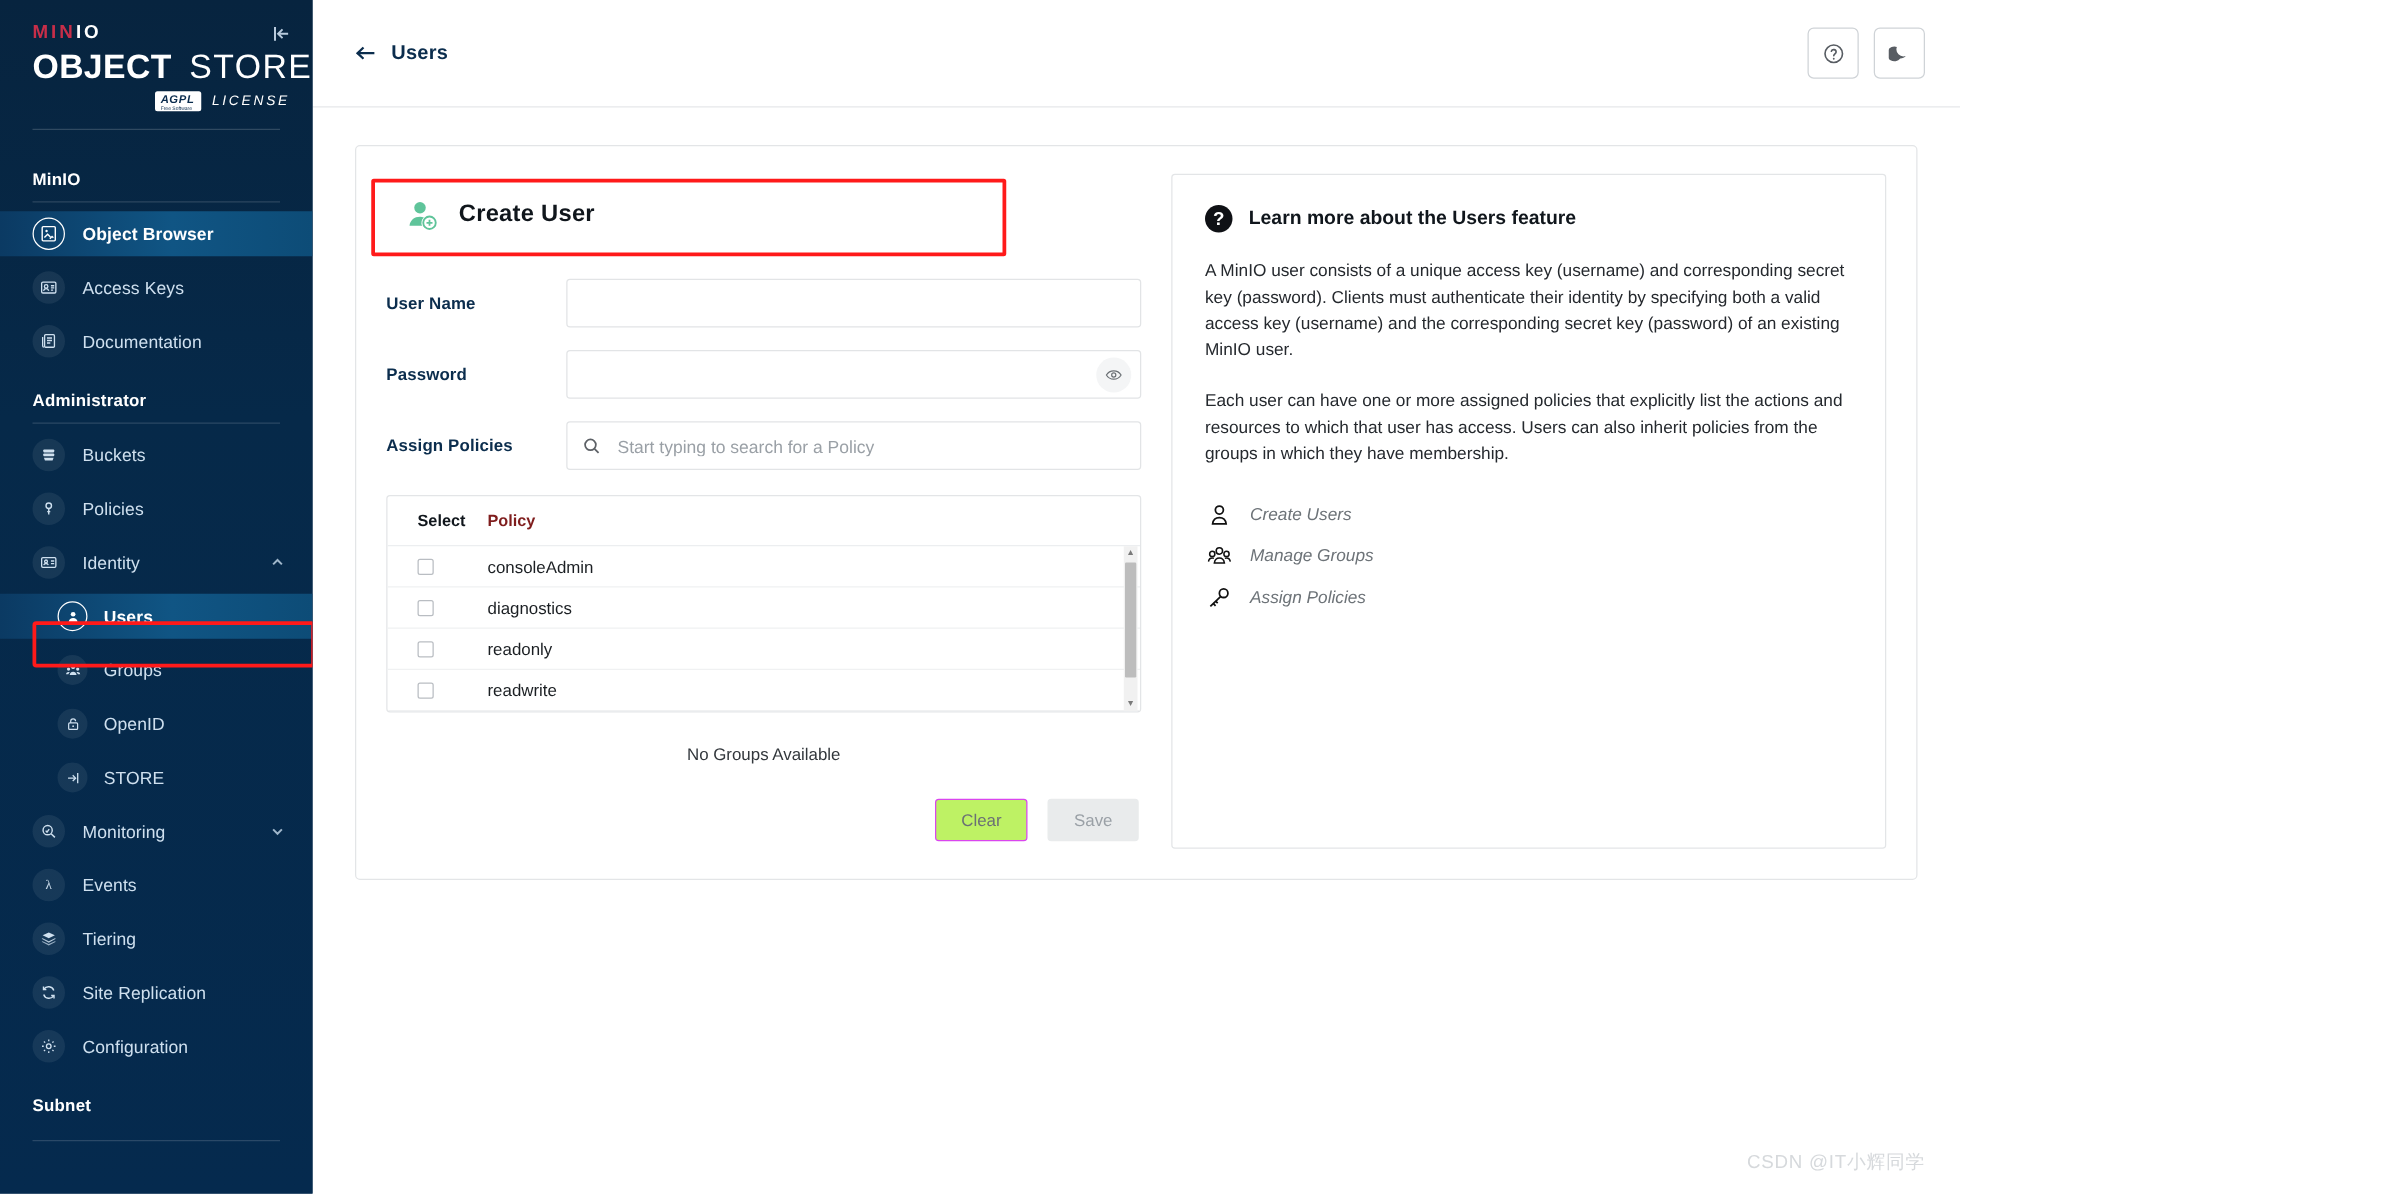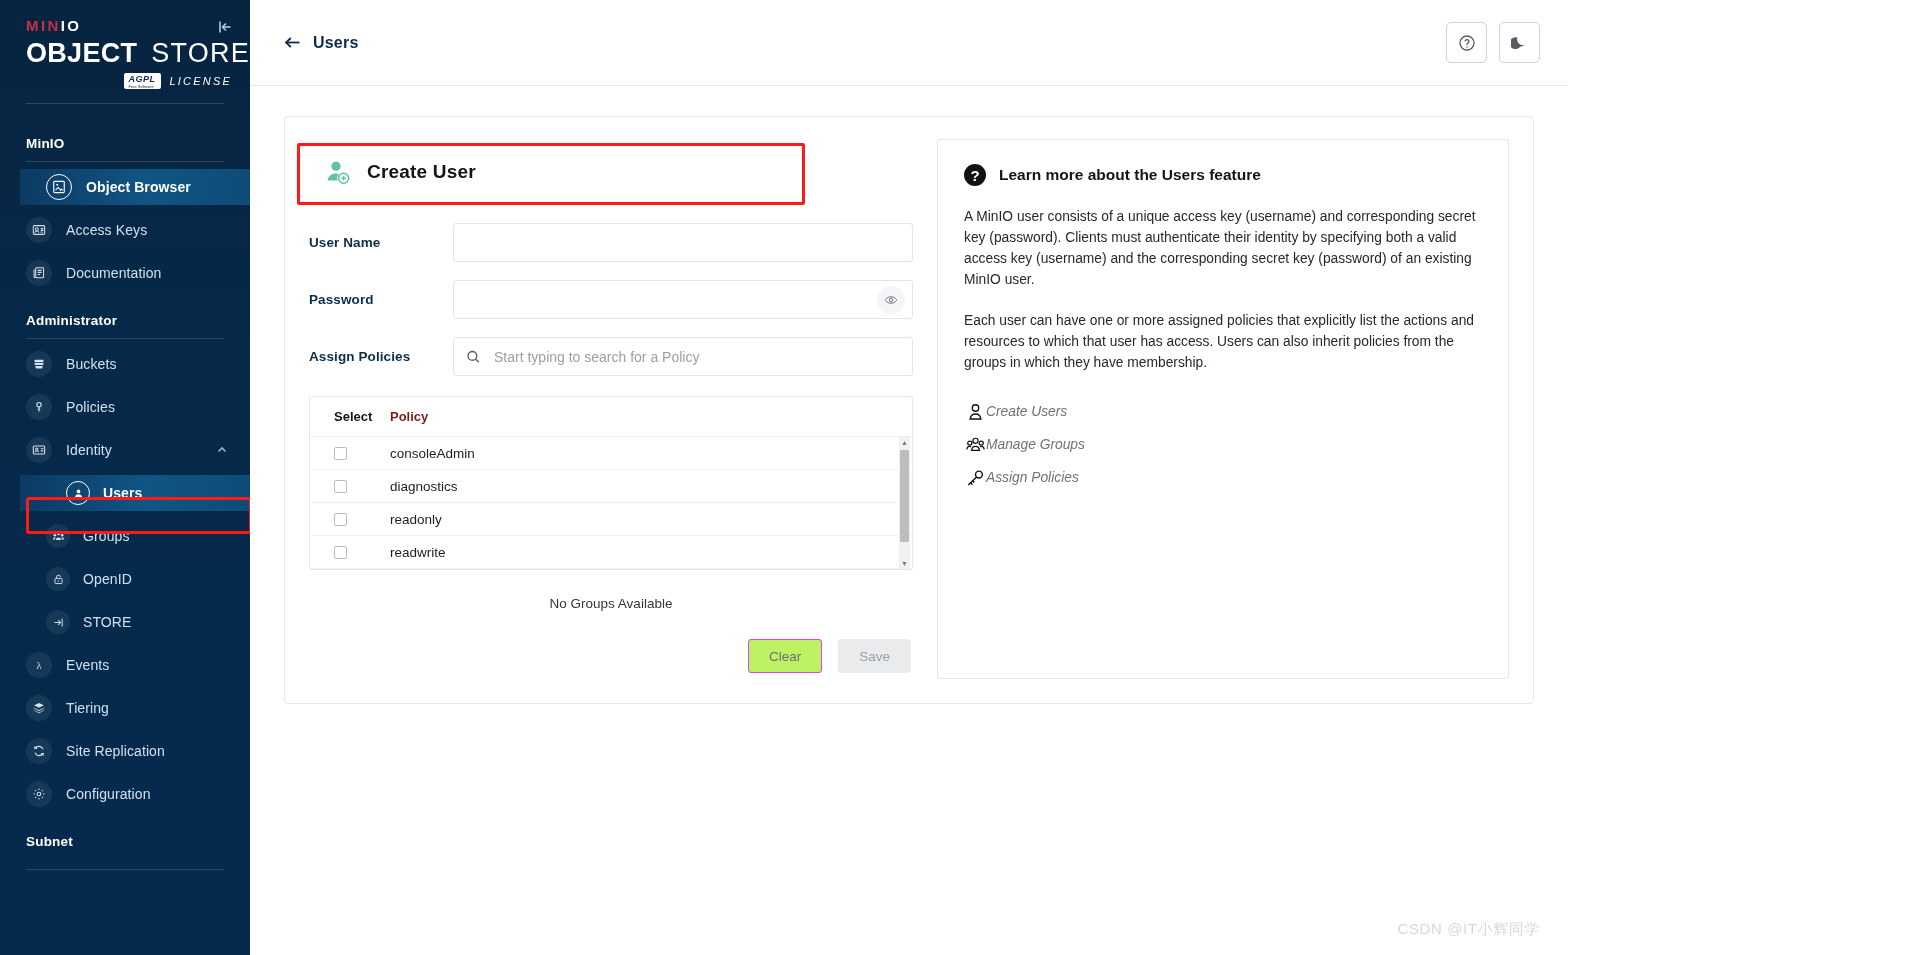--- a/index.html
+++ b/index.html
@@ -71,21 +71,20 @@
   .nav-item .ic {
     width: 26px; height: 26px; flex: 0 0 26px; border-radius: 50%;
     background: rgba(255,255,255,0.07);
     display: flex; align-items: center; justify-content: center;
     color: #cfe0ef;
   }
   .nav-item.sub .ic { width: 24px; height: 24px; flex-basis: 24px; }
   .nav-item .lbl { font-size: 14px; color: #cfe0ef; letter-spacing: 0.1px; white-space: nowrap; }
   .nav-item.active {
     background: linear-gradient(90deg, #0b3a63 0%, #105584 55%, #0d4c77 100%);
-    margin-left: 20px;
   }
   .nav-item.active .lbl { color: #ffffff; font-weight: bold; }
   .nav-item.active .ic {
     background: transparent; border: 1.5px solid #ffffff; color: #ffffff;
   }
   .nav-item .chev { margin-left: auto; margin-right: 22px; color: #9fb6ca; display:flex; }
   .sidebar-bottom-rule { margin: 10px 26px 0 26px; height:1px; background: rgba(255,255,255,0.15); }
 
   
   .anno-users {
@@ -204,21 +203,21 @@
   .help-head { display: flex; align-items: center; gap: 13px; }
   .help-qmark {
     width: 22px; height: 22px; border-radius: 50%; background: #0f1115; color: #fff;
     display: flex; align-items: center; justify-content: center;
     font-size: 15px; font-weight: bold; flex: 0 0 22px;
   }
   .help-title { font-size: 15.5px; font-weight: bold; color: #10161c; }
   .help-p { font-size: 13.8px; line-height: 21px; color: #25292e; margin-top: 20px; }
   .help-links { margin-top: 22px; }
   .help-link {
-    display: flex; align-items: center; 
+    display: flex; align-items: center; gap: 14px;
     height: 33px; cursor: pointer;
   }
   .help-link .hic { width: 22px; flex: 0 0 22px; display: flex; justify-content: center; color: #111; }
   .help-link .hlbl { font-size: 13.8px; font-style: italic; color: #6d7378; }
 
   .watermark {
     position: absolute; right: 28px; bottom: 16px;
     font-size: 15px; color: #d6d9dc; letter-spacing: 0.6px;
     pointer-events: none;
   }
@@ -369,20 +368,35 @@
       <span class="ic">
         <svg width="13" height="13" viewBox="0 0 16 16" fill="none" stroke="currentColor" stroke-width="1.3">
           <path d="M12.5 3v10"></path>
             <path d="M3 8h7"></path>
             <path d="M7.6 5.2L10.4 8 7.6 10.8"></path>
         </svg>
       </span>
       <span class="lbl">STORE</span>
     </div>
 
+    <div class="nav-item">
+      <span class="ic">
+        <svg width="14" height="14" viewBox="0 0 16 16" fill="none" stroke="currentColor" stroke-width="1.3">
+          <circle cx="7" cy="7" r="4.2"></circle>
+            <path d="M10.2 10.2L13.6 13.6"></path>
+            <path d="M5.2 7.4l1.2 1.4 2-2.8"></path>
+        </svg>
+      </span>
+      <span class="lbl">Monitoring</span>
+      <span class="chev">
+        <svg width="12" height="12" viewBox="0 0 12 12" fill="none" stroke="currentColor" stroke-width="1.6">
+            <path d="M2.5 4.5L6 8l3.5-3.5"></path>
+          </svg>
+      </span>
+    </div>
 
     <div class="nav-item">
       <span class="ic">
         <svg width="14" height="14" viewBox="0 0 16 16">
             <text x="8" y="12" font-size="12" font-family="Liberation Serif, serif" fill="currentColor" text-anchor="middle">λ</text>
           </svg>
       </span>
       <span class="lbl">Events</span>
     </div>
 

